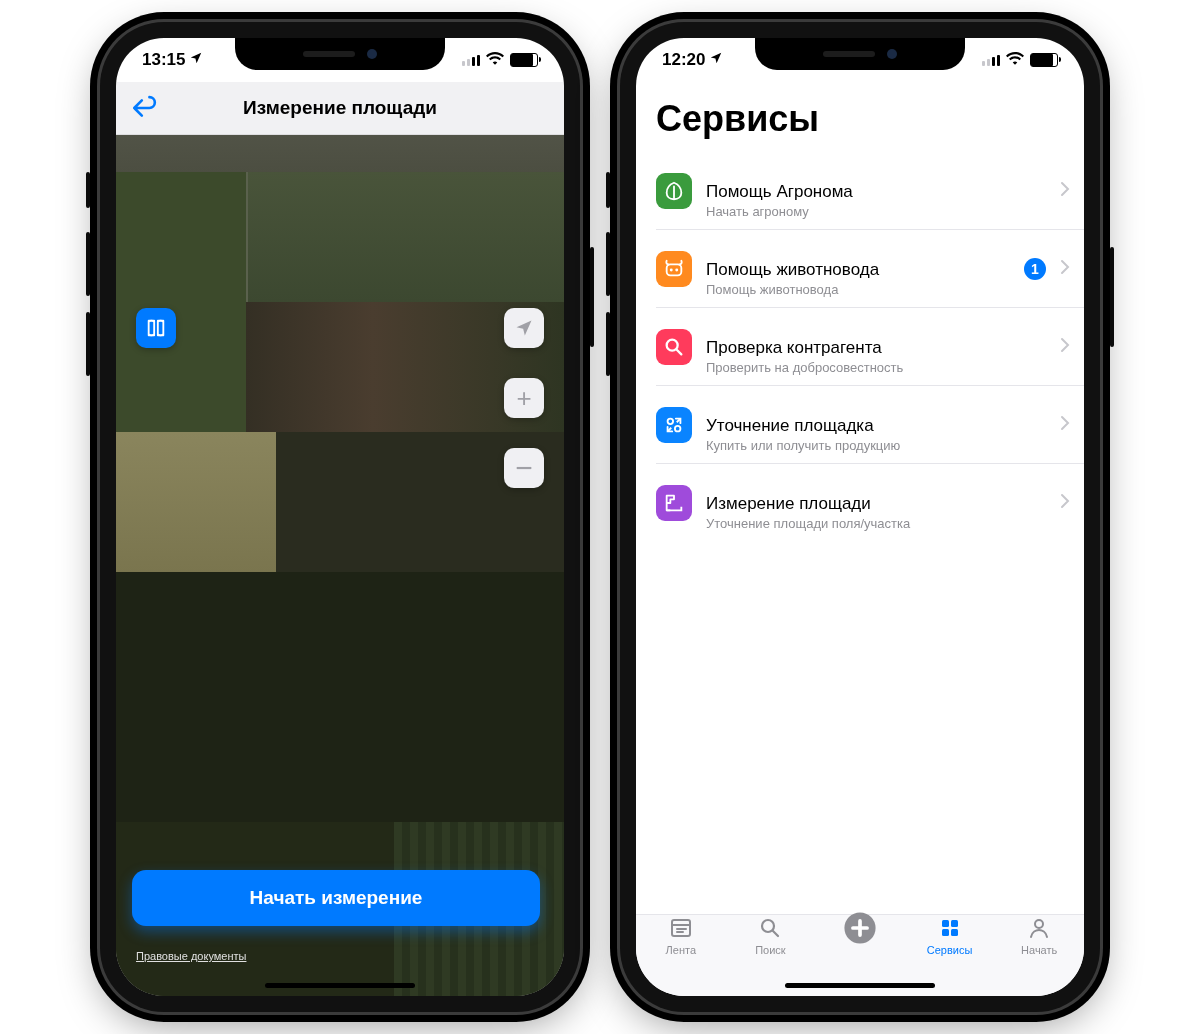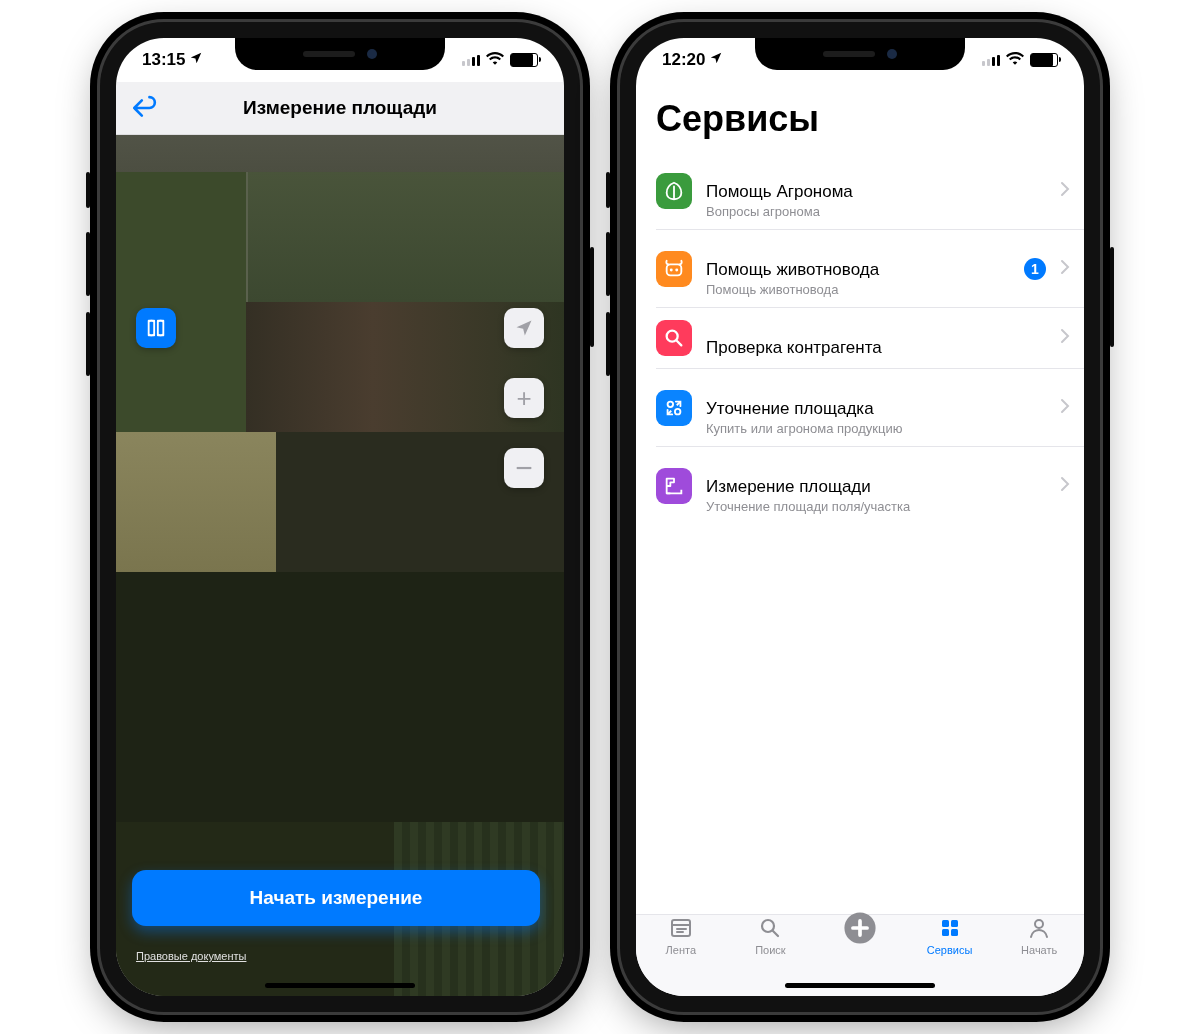--- a/index.html
+++ b/index.html
@@ -228,21 +228,21 @@
 
     <div class="svc-list" id="svc-list">
         <div class="svc-row">
           <div class="svc-icon" style="background:#3a9b3d">
         <svg viewBox="0 0 24 24">
               <path d="M12 3c5 2 8 6 8 11 0 4-3 7-8 7-5 0-8-3-8-7 0-5 3-9 8-11z M12 7v12" fill="none" stroke="#fff" stroke-width="2" stroke-linecap="round"></path>
             </svg>
      </div>
      <div class="svc-text">
         <div class="svc-title">Помощь Агронома</div>
-        <div class="svc-sub">Вопросы агронома</div>
+        <div class="svc-sub">Начать агроному</div>
      </div>
 
      <span class="chevron">
         <svg width="10" height="16" viewBox="0 0 10 16">
               <path d="M2 2l6 6-6 6" fill="none" stroke="currentColor" stroke-width="2" stroke-linecap="round"></path>
             </svg>
      </span>
         </div>
         <div class="svc-row">
           <div class="svc-icon" style="background:#ff8a1f">
@@ -266,40 +266,41 @@
         </div>
         <div class="svc-row">
           <div class="svc-icon" style="background:#ff3b5c">
         <svg viewBox="0 0 24 24">
               <circle cx="10" cy="10" r="6" fill="none" stroke="#fff" stroke-width="2.5"></circle>
               <path d="M15 15l5 5" stroke="#fff" stroke-width="2.5" stroke-linecap="round"></path>
             </svg>
      </div>
      <div class="svc-text">
         <div class="svc-title">Проверка контрагента</div>
+        <div class="svc-sub">Проверить на добросовестность</div>
      </div>
 
      <span class="chevron">
         <svg width="10" height="16" viewBox="0 0 10 16">
               <path d="M2 2l6 6-6 6" fill="none" stroke="currentColor" stroke-width="2" stroke-linecap="round"></path>
             </svg>
      </span>
         </div>
         <div class="svc-row">
           <div class="svc-icon" style="background:#0a84ff">
         <svg viewBox="0 0 24 24">
               <circle cx="8" cy="8" r="3" fill="none" stroke="#fff" stroke-width="2"></circle>
               <circle cx="16" cy="16" r="3" fill="none" stroke="#fff" stroke-width="2"></circle>
               <path d="M14 5h5v5M10 19H5v-5" fill="none" stroke="#fff" stroke-width="2" stroke-linecap="round"></path>
               <path d="M19 5l-4 4M5 19l4-4" stroke="#fff" stroke-width="2"></path>
             </svg>
      </div>
      <div class="svc-text">
         <div class="svc-title">Уточнение площадка</div>
-        <div class="svc-sub">Купить или агронома продукцию</div>
+        <div class="svc-sub">Купить или получить продукцию</div>
      </div>
 
      <span class="chevron">
         <svg width="10" height="16" viewBox="0 0 10 16">
               <path d="M2 2l6 6-6 6" fill="none" stroke="currentColor" stroke-width="2" stroke-linecap="round"></path>
             </svg>
      </span>
         </div>
         <div class="svc-row">
           <div class="svc-icon" style="background:#9f4bdb">

